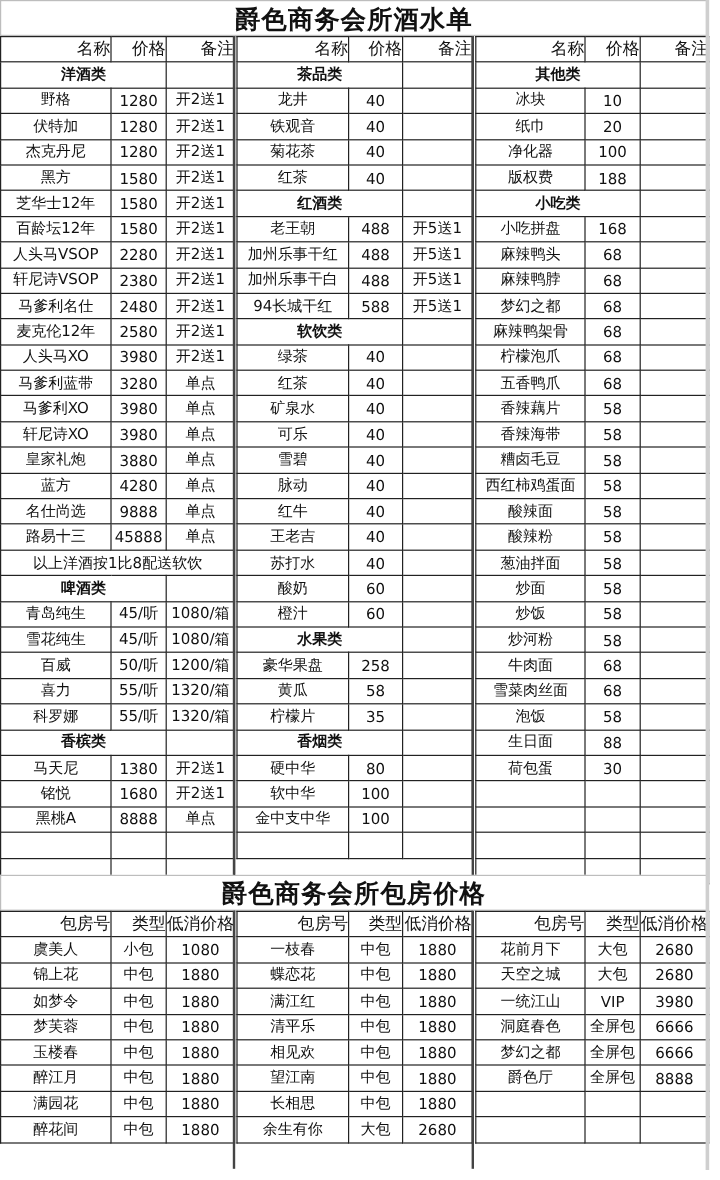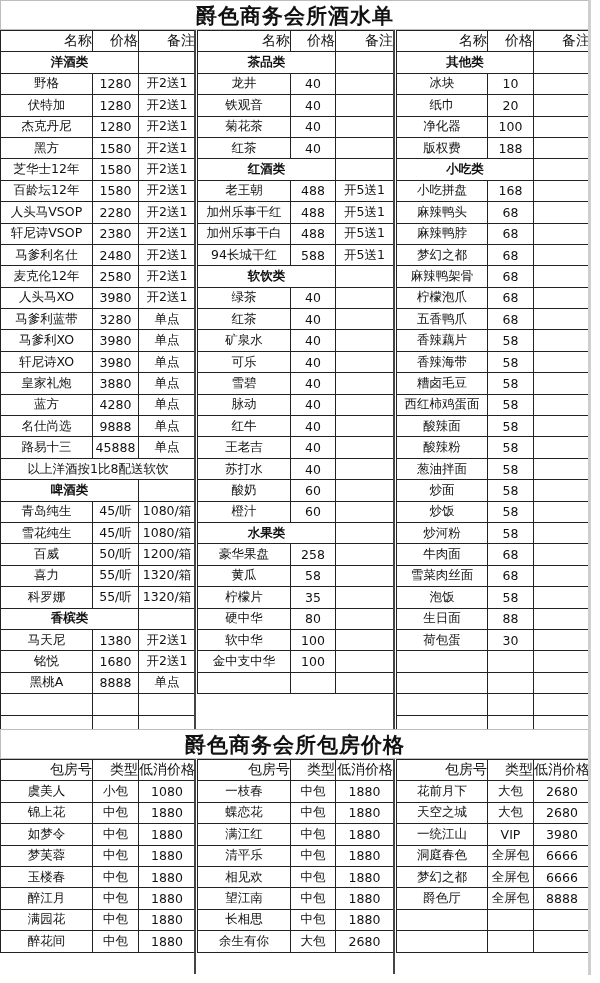--- a/index.html
+++ b/index.html
@@ -328,20 +328,24 @@
             <td>黄瓜</td>
             <td>58</td>
             <td></td>
           </tr>
           <tr>
             <td>柠檬片</td>
             <td>35</td>
             <td></td>
           </tr>
           <tr>
+            <td class="cat" colspan="2">香烟类</td>
+            <td></td>
+          </tr>
+          <tr>
             <td>硬中华</td>
             <td>80</td>
             <td></td>
           </tr>
           <tr>
             <td>软中华</td>
             <td>100</td>
             <td></td>
           </tr>
           <tr>

